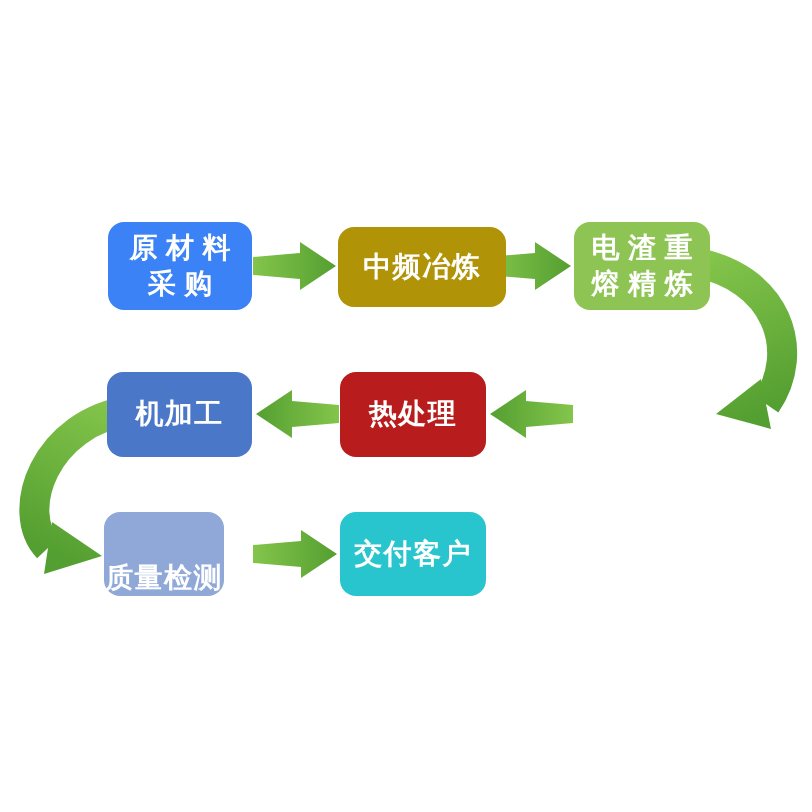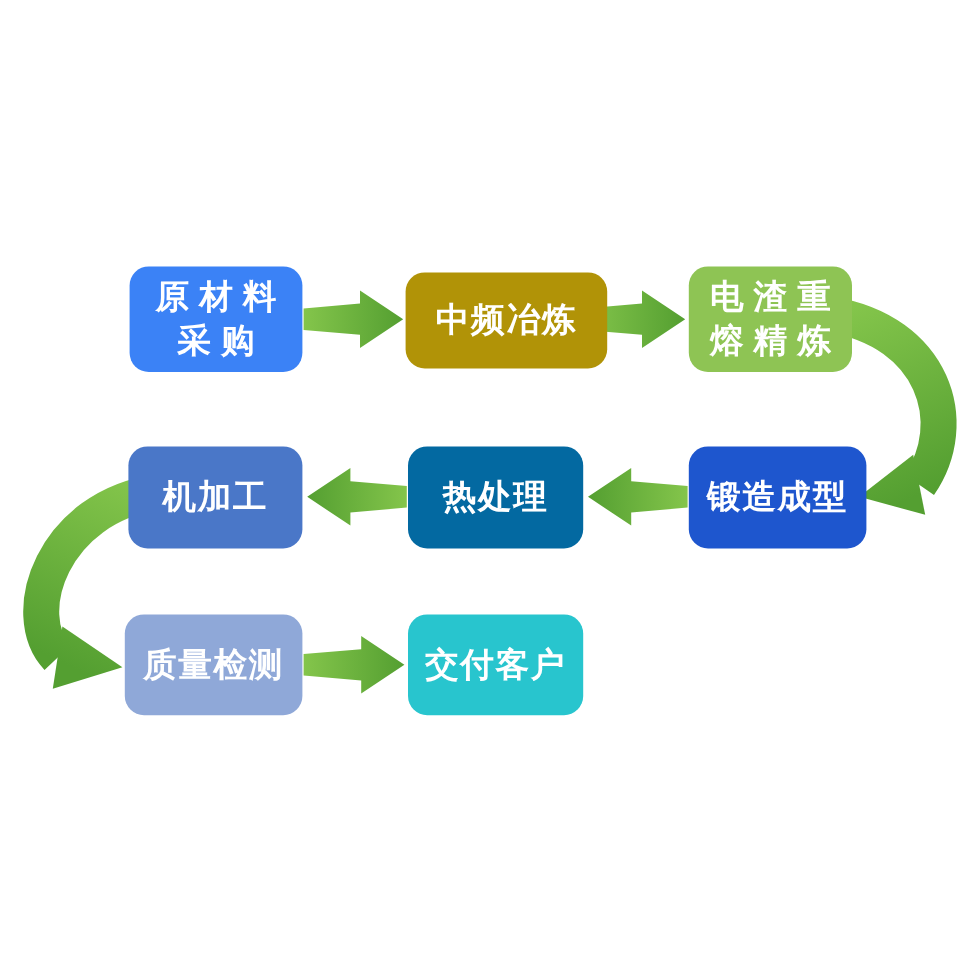--- a/index.html
+++ b/index.html
@@ -39,21 +39,21 @@
   .node.spaced span {
     letter-spacing: 0.30em;
     margin-right: -0.30em;
   }
   .n1 { left: 108px; top: 222px; width: 144px; height: 88px; }
   .n2 { left: 338px; top: 227px; width: 168px; height: 80px; }
   .n3 { left: 574px; top: 222px; width: 136px; height: 88px; }
   .n4 { left: 574px; top: 372px; width: 148px; height: 85px; }
   .n5 { left: 340px; top: 372px; width: 146px; height: 85px; }
   .n6 { left: 107px; top: 372px; width: 145px; height: 85px; }
-  .n7 { left: 104px; top: 512px; width: 148px; height: 84px; }
+  .n7 { left: 104px; top: 512px; width: 120px; height: 84px; align-items: flex-end; }
   .n8 { left: 340px; top: 512px; width: 146px; height: 84px; }
 </style>
 </head>
 <body>
 
 <div class="canvas">
 
   <svg class="arrows" width="812" height="812" viewBox="0 0 812 812">
     <defs>
       <linearGradient id="gR" x1="0" y1="0" x2="1" y2="0">
@@ -96,25 +96,22 @@
 
   <div class="node n2" style="background: rgb(177, 147, 7);">
     <span>中频冶炼</span>
   </div>
 
   <div class="node n3 spaced" style="background: rgb(142, 196, 84);">
     <span>电渣重
 熔精炼</span>
   </div>
 
-  <div class="node n4" style="background: rgb(30, 86, 206);">
-    <span>锻造成型</span>
-  </div>
 
-  <div class="node n5" style="background: #0369a1;">
+  <div class="node n5" style="background: #b91c1c;">
     <span>热处理</span>
   </div>
 
   <div class="node n6" style="background: rgb(74, 119, 200);">
     <span>机加工</span>
   </div>
 
   <div class="node n7" style="background: rgb(143, 168, 216);">
     <span>质量检测</span>
   </div>

